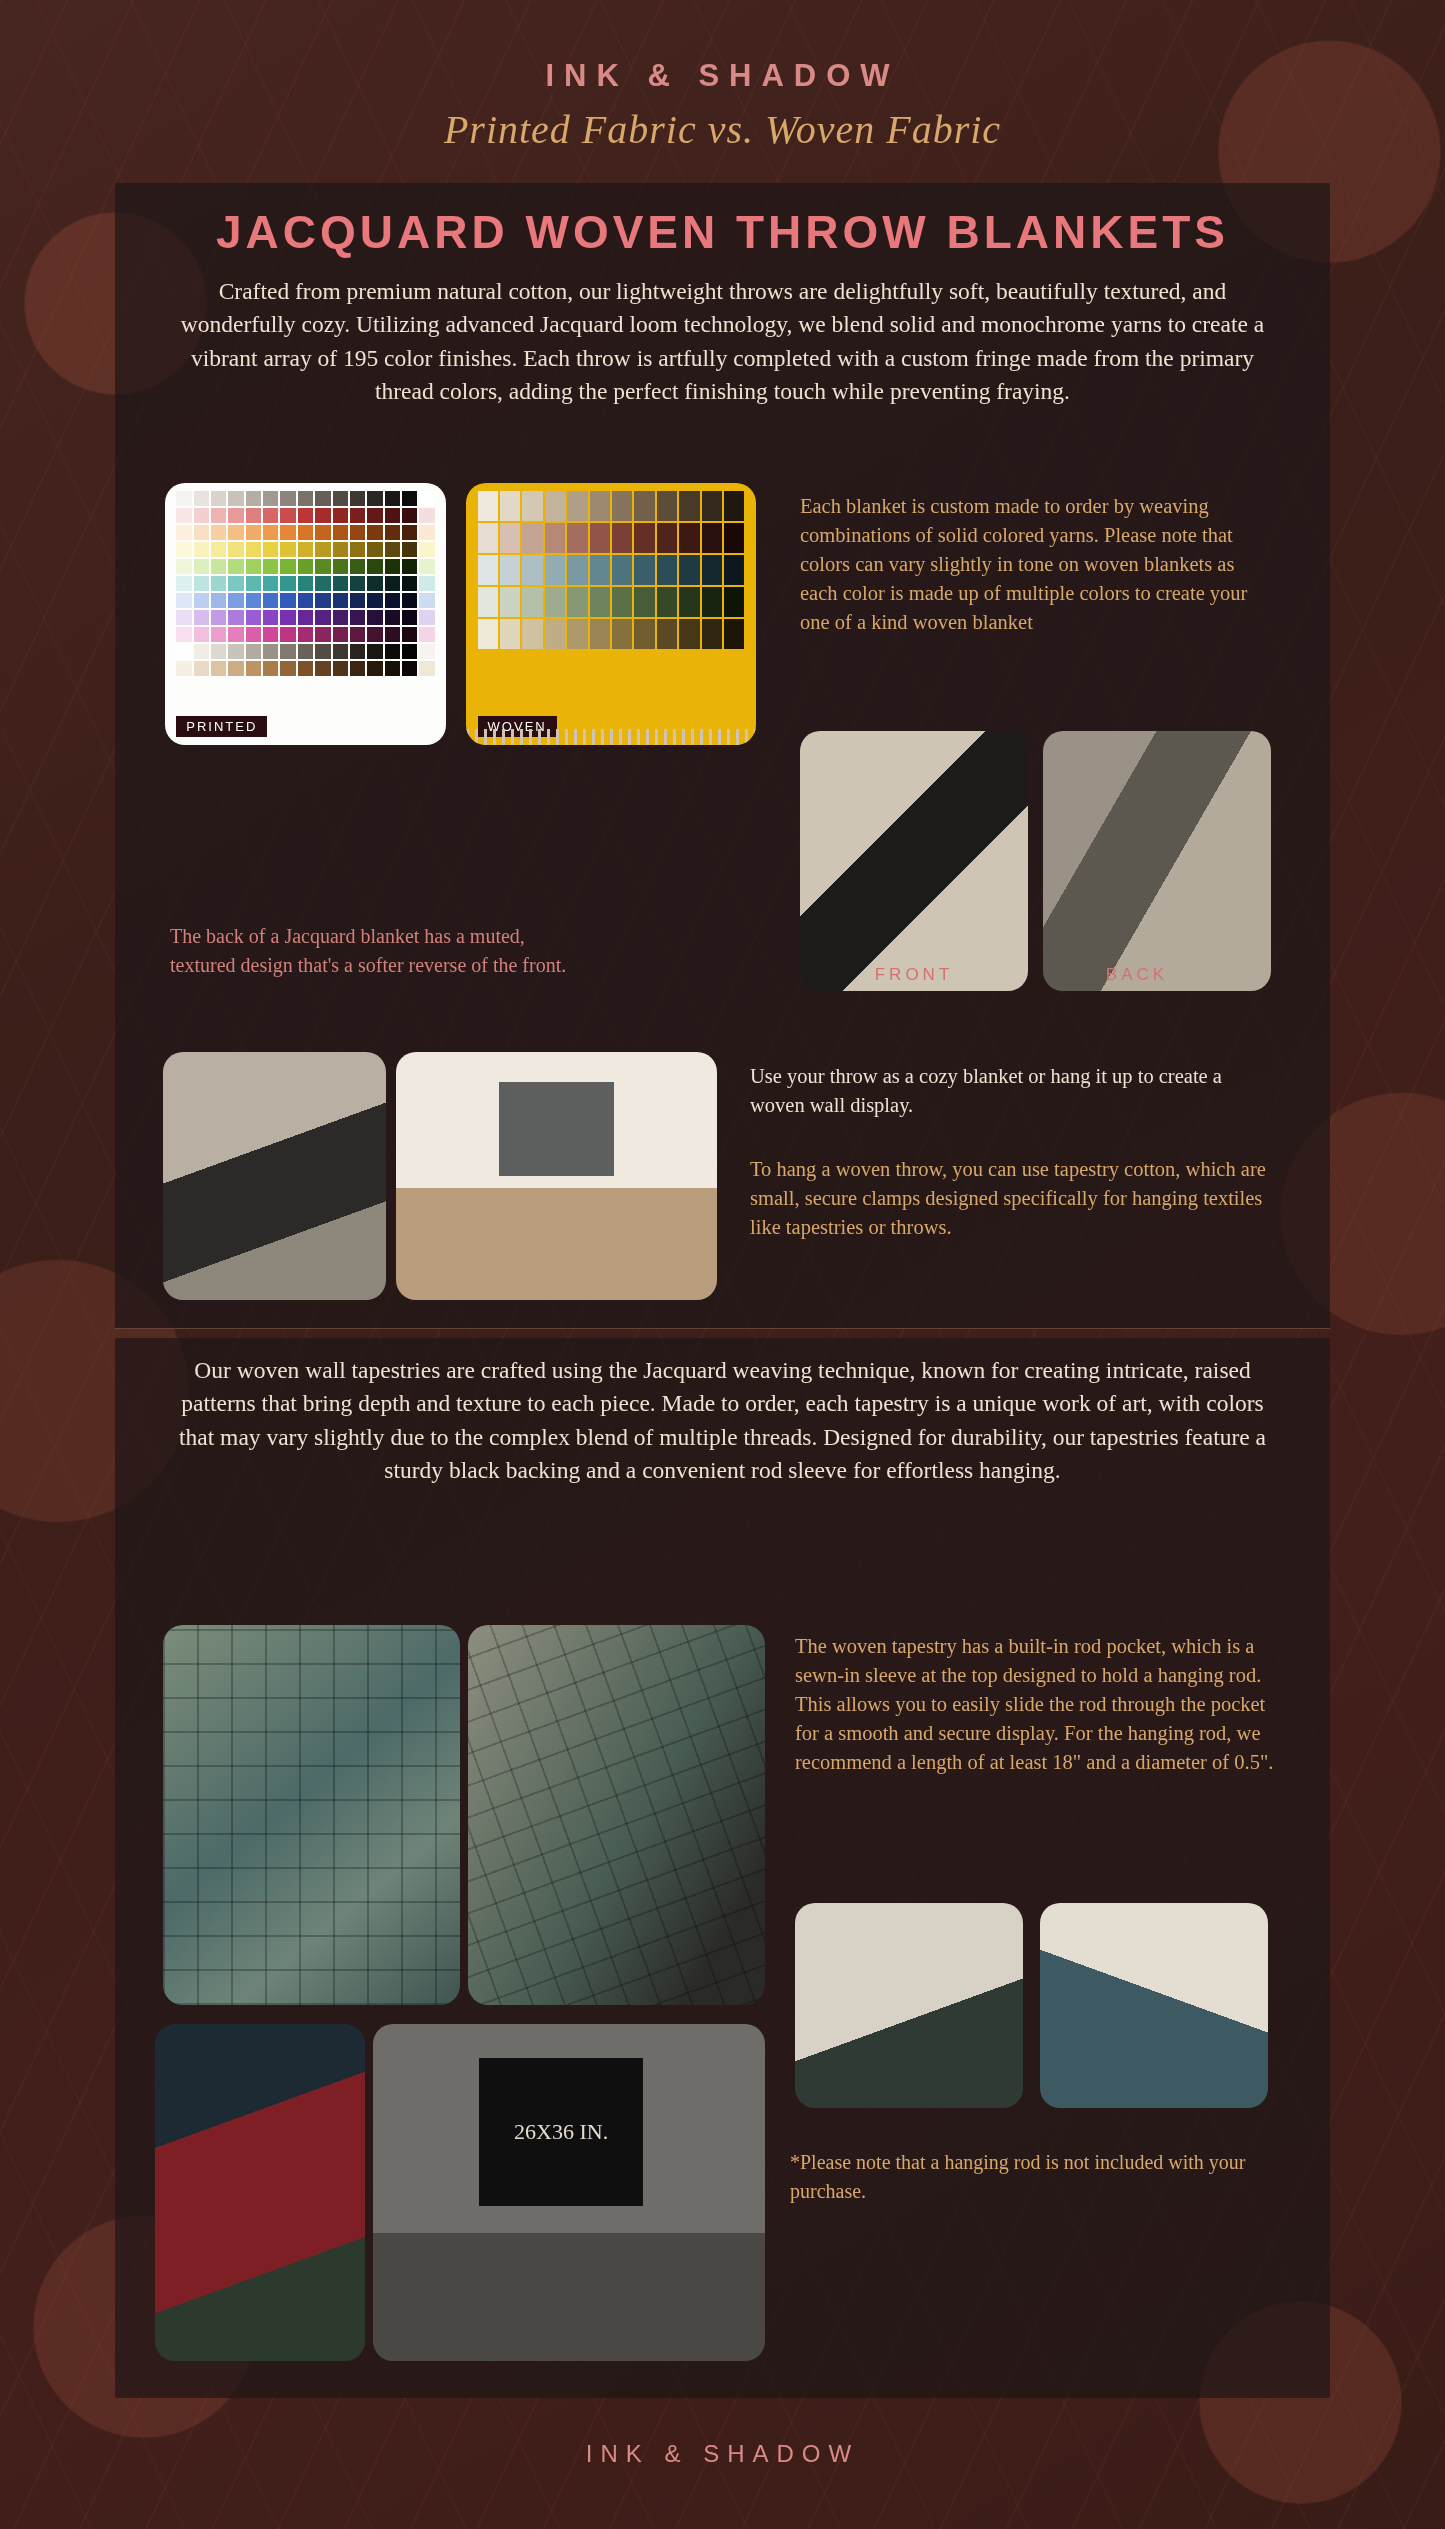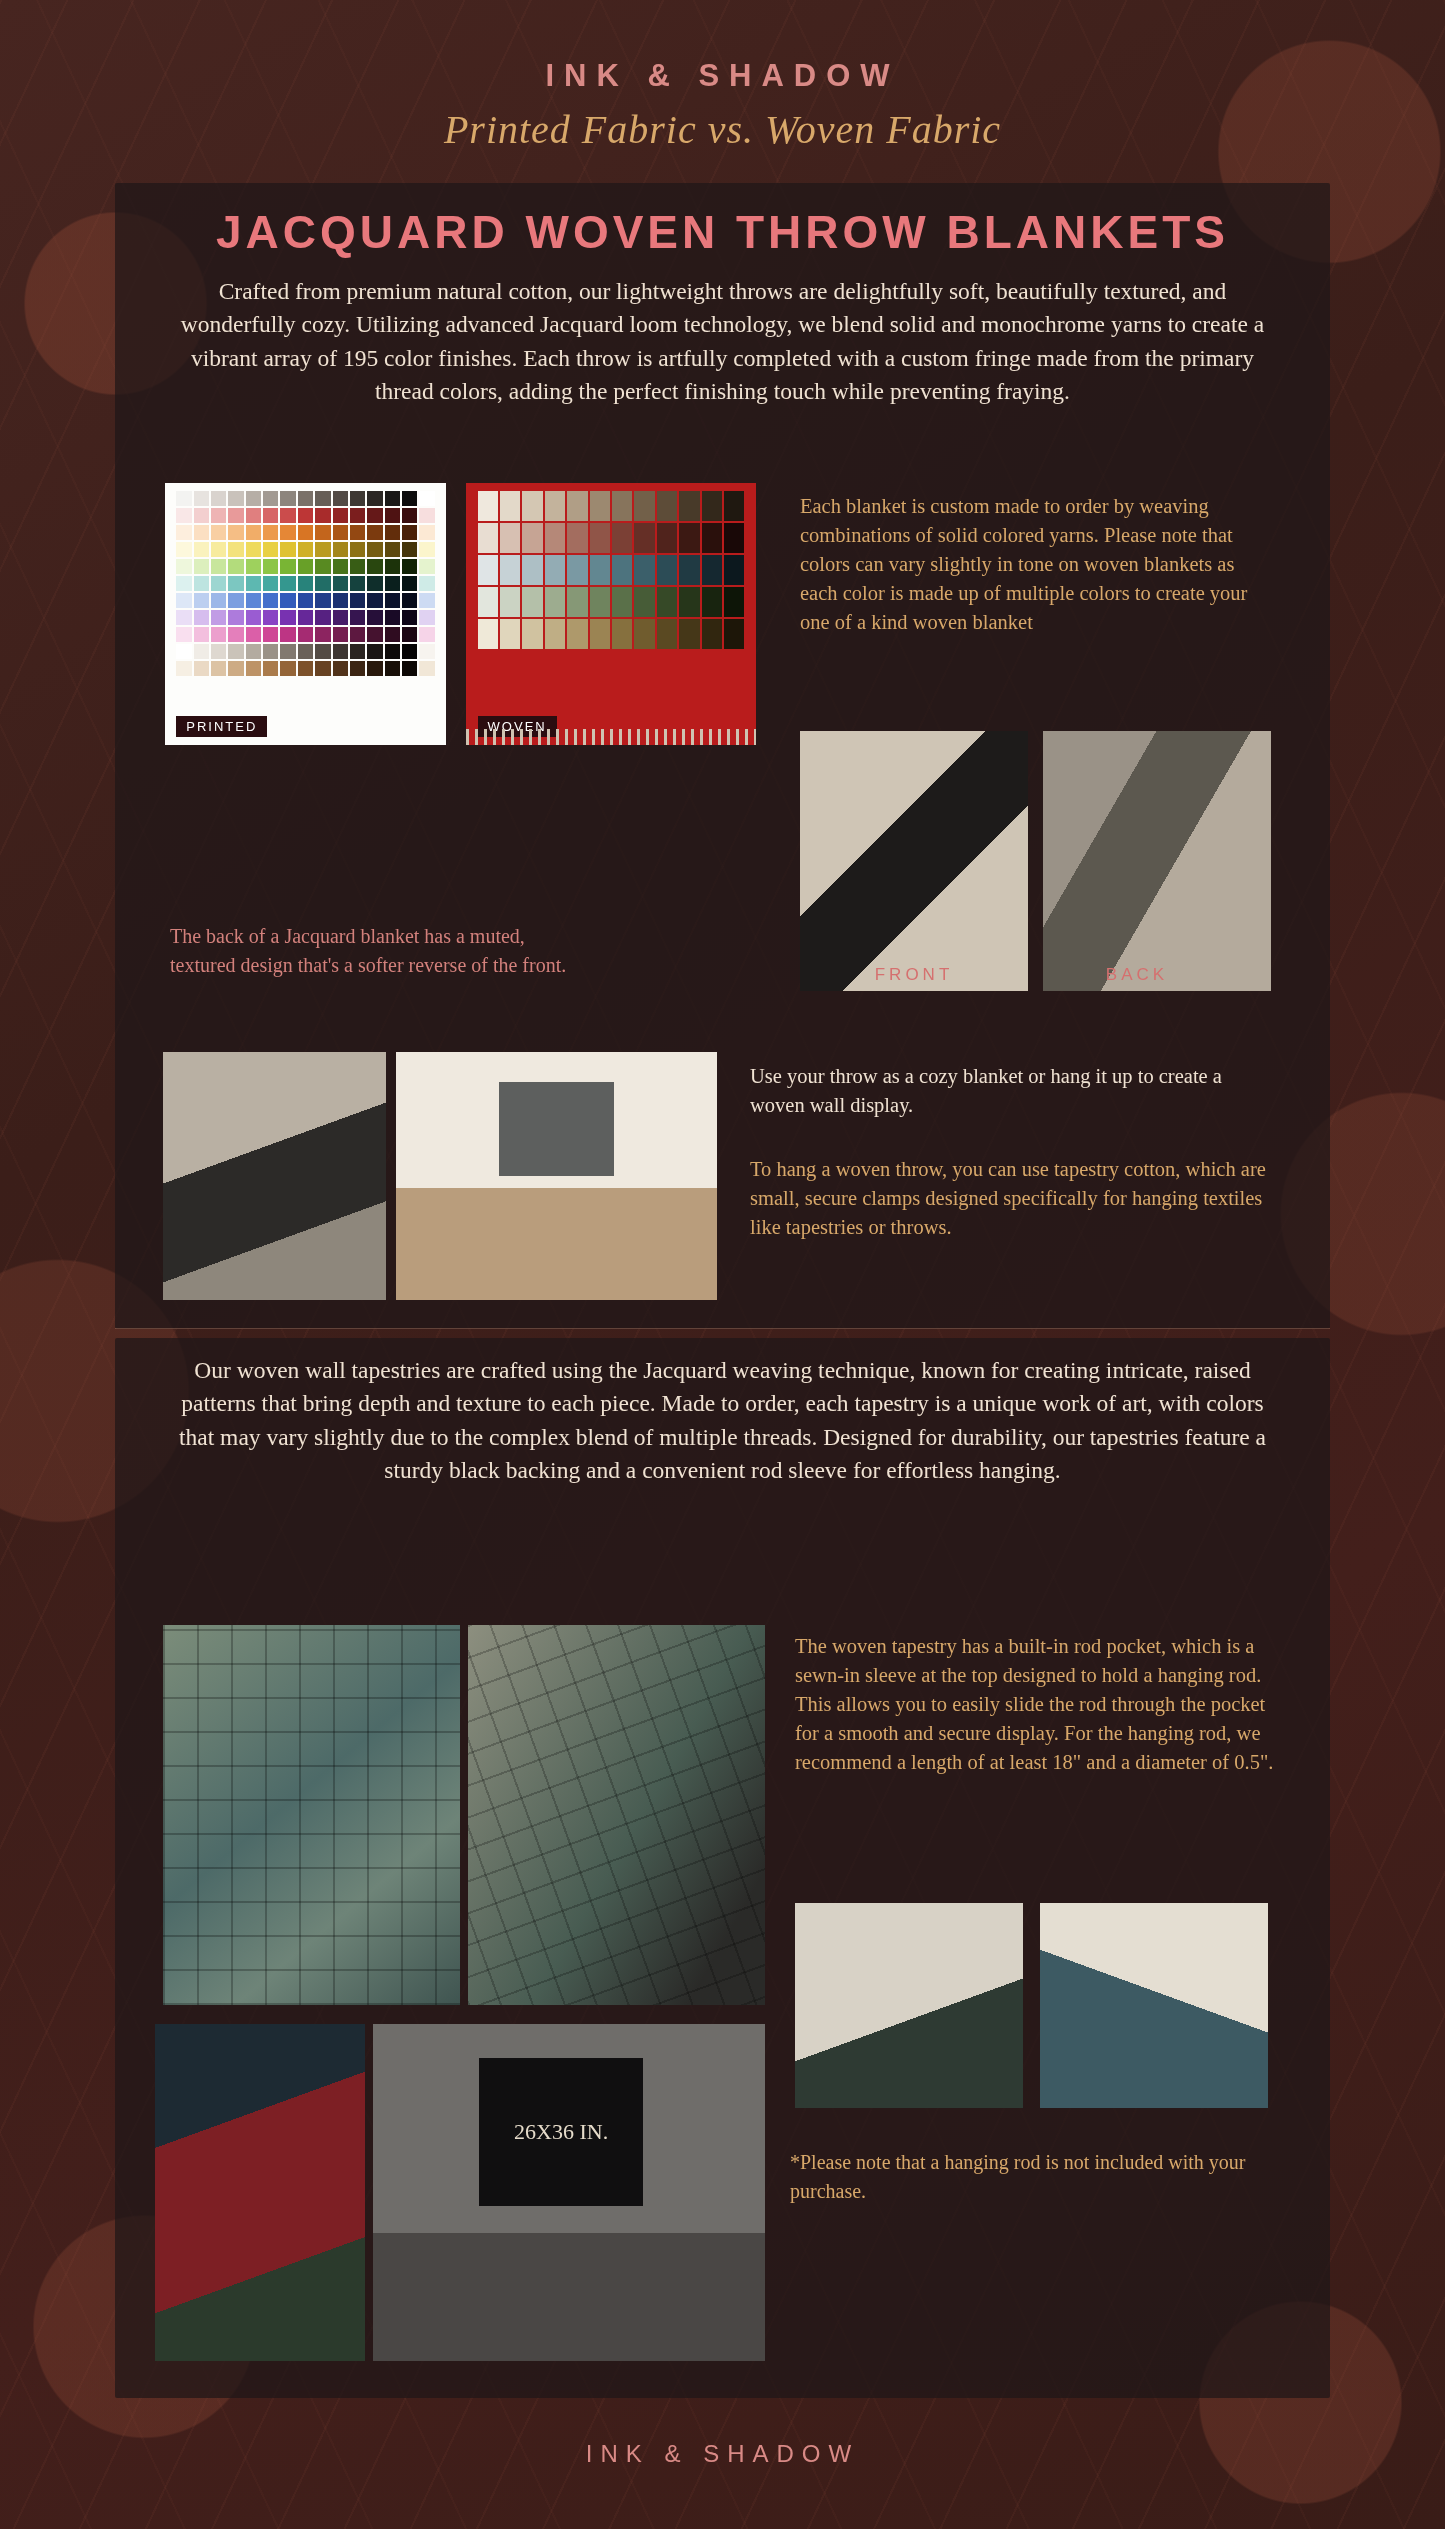--- a/index.html
+++ b/index.html
@@ -77,21 +77,21 @@
   .intro{
     text-align:center;
     color:#f0e2d2;
     font-size:23.5px;
     line-height:1.42;
     width:1090px;
     margin:16px auto 0 auto;
   }
 
   
-  .imgbox{ position:absolute; overflow:hidden; background:#2b2224; }
+  .imgbox{ position:absolute; overflow:hidden; background:#2b2224;border-radius:20px; }
   .cap{
     position:absolute; text-align:center; width:100%;
     color:#d5706f; font-size:17px; letter-spacing:4px;
     font-family:"Liberation Sans", sans-serif;
   }
   .sidetext{
     position:absolute;
     color:#d8a86a;
     font-size:20.5px;
     line-height:1.42;
@@ -107,21 +107,21 @@
   .swatch-sheet{ background:#fdfdfb; width:100%; height:100%; position:relative; }
   .grid-rows{ position:absolute; left:4%; top:3%; width:92%; }
   .srow{ display:flex; gap:2px; margin-bottom:2px; }
   .srow i{ display:block; flex:1; height:13px; }
   .label-chip{
     position:absolute; left:4%; bottom:3%;
     background:#2a0d10; color:#fff; font-size:13px;
     letter-spacing:2px; padding:3px 10px;
     font-family:"Liberation Sans", sans-serif;
   }
-  .woven-sheet{ background:#b91c1c; width:100%; height:100%; position:relative; }
+  .woven-sheet{ background:#eab308; width:100%; height:100%; position:relative; }
   .fringe{
     position:absolute; left:0; width:100%; height:16px; bottom:0;
     background:repeating-linear-gradient(90deg,#cfc3b1 0 3px, transparent 3px 9px);
   }
 
   
   .ph{ width:100%; height:100%; }
   .ph-throw-dark{ background:linear-gradient(135deg,#cfc5b5 0 38%, #1d1b1a 38% 62%, #cfc5b5 62% 100%); }
   .ph-throw-back{ background:linear-gradient(120deg,#9a9287 0 30%, #5c584f 30% 55%, #b4aa9c 55% 100%); }
   .ph-hang{ background:linear-gradient(160deg,#b9b0a3 0 40%, #2c2a28 40% 70%, #8e877c 70% 100%); }

